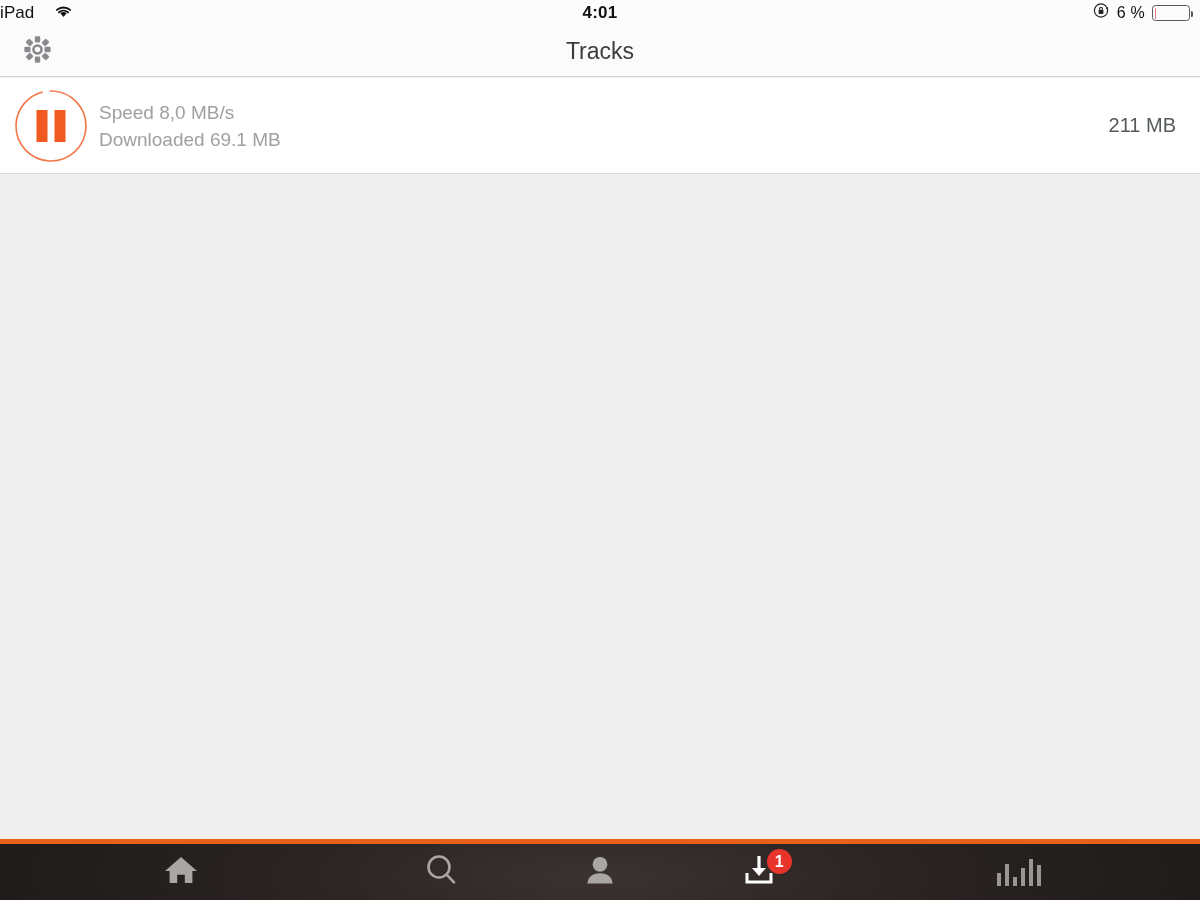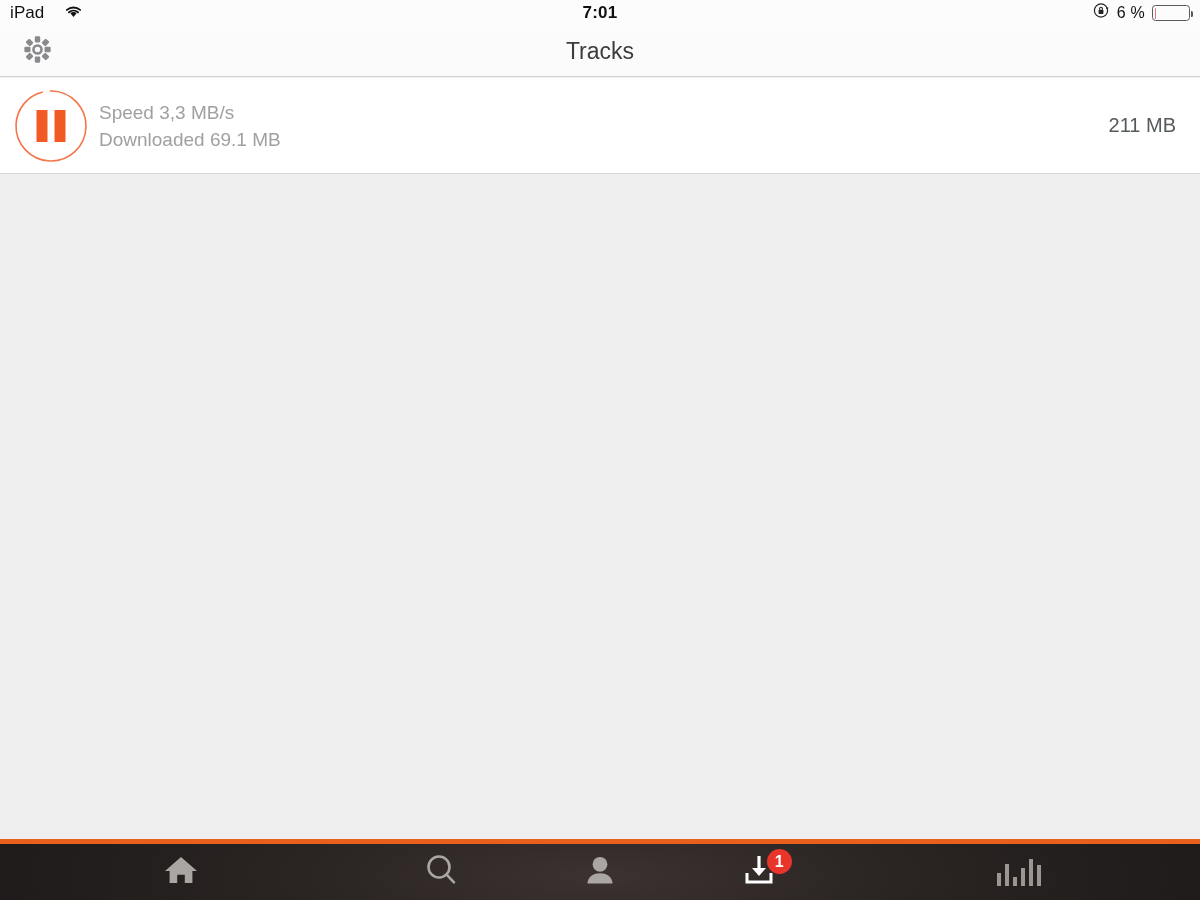--- a/index.html
+++ b/index.html
@@ -11,21 +11,21 @@
   }
   #app { position:relative; width:1200px; height:900px; }
 
   
   .statusbar {
     position:absolute; top:0; left:0; width:1200px; height:26px;
     background:#fcfcfc;
     display:flex; align-items:center;
     font-size:17px; color:#1a1a1a;
   }
-  .sb-left { position:absolute; left:10px; display:flex; align-items:center; gap:20px; }
+  .sb-left { position:absolute; left:0; display:flex; align-items:center; gap:20px; }
   .sb-carrier { font-size:17px; letter-spacing:0.1px; color:#111; }
   .wifi-icon { display:block; }
   .sb-center {
     position:absolute; left:0; width:1200px; text-align:center;
     font-size:17px; font-weight:bold; color:#111; letter-spacing:0.2px;
   }
   .sb-right {
     position:absolute; right:10px; display:flex; align-items:center; gap:7px;
   }
   .sb-batt-text { font-size:16px; color:#111; letter-spacing:0.2px; }
@@ -125,21 +125,21 @@
     <div class="sb-left">
       <span class="sb-carrier">iPad</span>
       <span class="wifi-icon">
         <svg width="19" height="14" viewBox="0 0 19 14">
           <path d="M9.5 12.9 L6.4 9.3 a4.8 4.8 0 0 1 6.2 0 Z" fill="#111"></path>
           <path d="M2.9 5.9 a10.2 10.2 0 0 1 13.2 0" stroke="#111" stroke-width="1.9" fill="none" stroke-linecap="round"></path>
           <path d="M5.0 8.3 a6.9 6.9 0 0 1 9.0 0" stroke="#111" stroke-width="1.9" fill="none" stroke-linecap="round"></path>
         </svg>
       </span>
     </div>
-    <div class="sb-center">7:01</div>
+    <div class="sb-center">4:01</div>
     <div class="sb-right">
       <span>
         <svg width="17" height="17" viewBox="0 0 17 17">
           <circle cx="8" cy="8.5" r="6.6" stroke="#222" stroke-width="1.2" fill="none"></circle>
           <rect x="5.6" y="7.7" width="4.8" height="4.2" rx="0.7" fill="#222"></rect>
           <path d="M6.6 7.7 V6.6 a1.4 1.4 0 0 1 2.8 0 V7.7" stroke="#222" stroke-width="1.1" fill="none"></path>
           <path d="M13.2 5.0 l2.6 1.0 -2.6 1.0 z" fill="#222"></path>
         </svg>
       </span>
       <span class="sb-batt-text">6 %</span>
@@ -174,21 +174,21 @@
     <div class="ring-wrap">
       <svg viewBox="0 0 74 74">
         <circle cx="37" cy="37" r="35" fill="none" stroke="#f4764a" stroke-width="1.6" stroke-dasharray="213 7" stroke-dashoffset="3" transform="rotate(-88 37 37)"></circle>
       </svg>
       <span class="pause-glyph">
           <i></i>
           <i></i>
         </span>
     </div>
     <div class="row-text">
-      <div class="meta">Speed 3,3 MB/s</div>
+      <div class="meta">Speed 8,0 MB/s</div>
       <div class="meta">Downloaded 69.1 MB</div>
     </div>
     <div class="row-size">211 MB</div>
   </div>
 
   <div class="content"></div>
 
   <div class="tabbar">
     <div class="tab first">
       <span>

